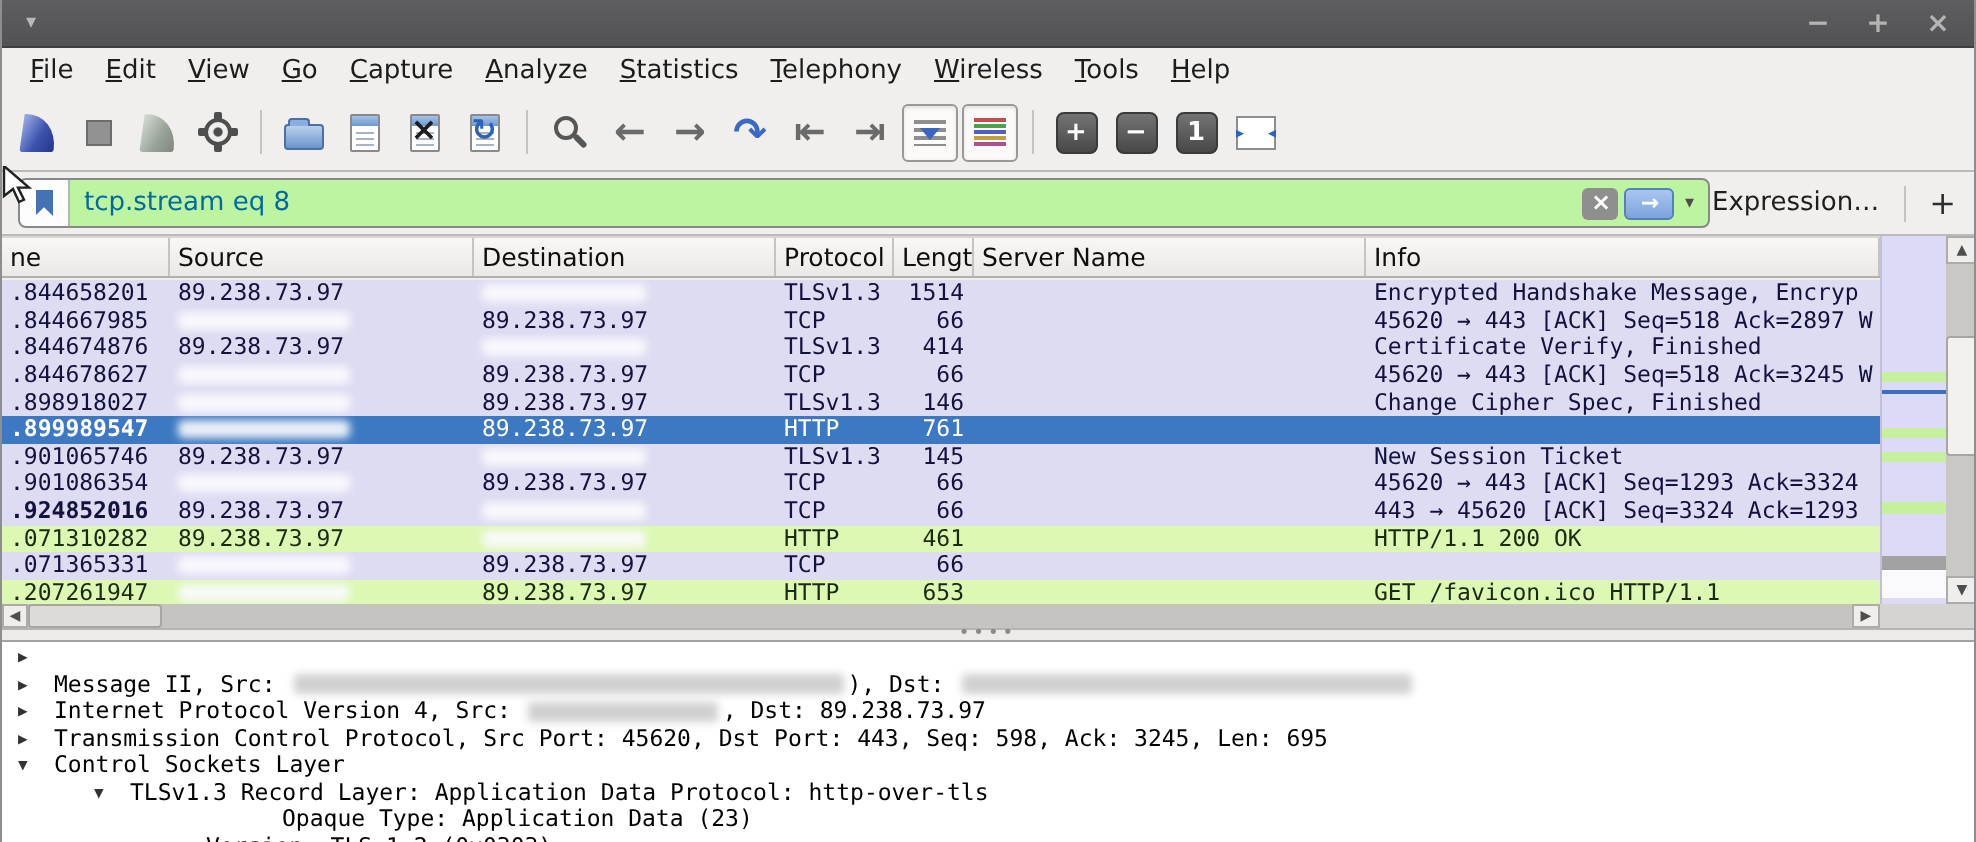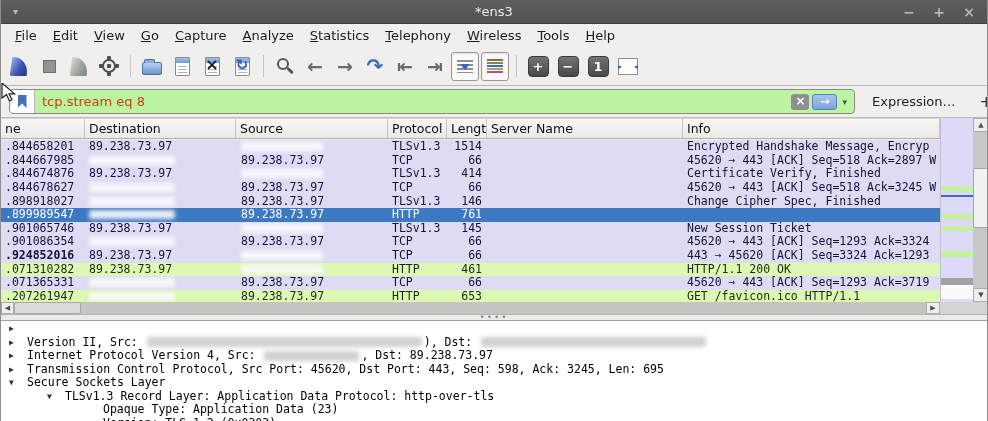--- a/index.html
+++ b/index.html
@@ -55,25 +55,25 @@
   .k-resize-cols .ic::before{content:"▸";position:absolute;left:-1px;top:3px;font-size:8px;color:#2c62c2;}
   .k-resize-cols .ic::after{content:"◂";position:absolute;right:-1px;top:3px;font-size:8px;color:#2c62c2;}
   
   #filterbar{position:absolute;top:86px;left:0;right:0;height:32px;background:#f0efed;
     border-bottom:1px solid #bdbbb8;display:flex;align-items:center;padding:0 8px;}
   #ffield{flex:none;width:846px;height:25px;background:#bdf4a2;border:1px solid #898989;border-radius:4px;
     display:flex;align-items:center;overflow:hidden;}
   #fbookmark{width:25px;height:23px;background:#fdfdfd;border-right:1px solid #b6b6b6;border-radius:3px 0 0 3px;
     display:flex;align-items:center;justify-content:center;flex:none;}
   .bookmark-shape{width:9px;height:13px;background:#4472b4;clip-path:polygon(0 0,100% 0,100% 100%,50% 66%,0 100%);}
-  #finput{flex:1;background:transparent;border:none;outline:none;font:13px "DejaVu Sans",sans-serif;color:#c2410c;padding:0 7px;}
+  #finput{flex:1;background:transparent;border:none;outline:none;font:13px "DejaVu Sans",sans-serif;color:#0369a1;padding:0 7px;}
   #fclear{width:18px;height:16px;background:#8f8f8f;border-radius:3px;color:#fff;font:bold 12px/15px "DejaVu Sans",sans-serif;text-align:center;margin-right:3px;flex:none;}
   #fapply{width:25px;height:16px;background:linear-gradient(#aac6ee,#7da3dc);border:1px solid #5580c0;border-radius:3px;color:#fff;font:bold 11px/14px "DejaVu Sans",sans-serif;text-align:center;margin-right:5px;flex:none;}
   #fcaret{font-size:9px;color:#4e4e4e;margin-right:7px;flex:none;}
-  #fexpr{margin-left:17px;font-size:13px;color:#1e1e1e;}
+  #fexpr{margin-left:1px;font-size:13px;color:#1e1e1e;}
   .fsep{width:1px;height:18px;background:#c4c2c0;margin:0 12px;}
   #fadd{font-size:16px;color:#2e2e2e;}
   
   #plheader{position:absolute;top:118px;left:0;width:939px;height:21px;display:flex;
     background:linear-gradient(#f9f7f5,#ebe8e5);border-top:1px solid #d9d7d4;border-bottom:1px solid #b2b0ad;}
   .hcell{flex:none;border-right:1px solid #c6c3c0;font:12.5px/19px "DejaVu Sans",sans-serif;color:#0e0e0e;
     padding-left:4px;overflow:hidden;white-space:nowrap;}
   #plrows{position:absolute;top:140px;left:0;width:939px;height:162px;overflow:hidden;background:#fff;}
   .prow{display:flex;height:13.65px;font:11.5px/13.65px "DejaVu Sans Mono",monospace;color:#12123e;}
   .prow.purple{background:#dedcf2;}
@@ -108,21 +108,20 @@
   
   #cursor{position:absolute;left:0px;top:83px;z-index:9;pointer-events:none;}
 </style>
 </head>
 <body>
 
 <div id="win">
 
   <div id="titlebar">
     <span id="win-menu-caret">▾</span>
-    <span id="win-title">*ens3</span>
     <span id="win-controls">
       <span class="wbtn">−</span>
       <span class="wbtn">+</span>
       <span class="wbtn">×</span>
     </span>
   </div>
 
   <div id="menubar">
       <span class="menu-item"><u>F</u>ile</span>
       <span class="menu-item"><u>E</u>dit</span>
@@ -217,22 +216,22 @@
       <span id="fapply">→</span>
       <span id="fcaret">▾</span>
     </div>
     <span id="fexpr">Expression…</span>
     <span class="fsep"></span>
     <span id="fadd">+</span>
   </div>
 
   <div id="plheader">
       <span class="hcell" style="width: 84px;">ne</span>
+      <span class="hcell" style="width: 152px;">Source</span>
       <span class="hcell" style="width: 151px;">Destination</span>
-      <span class="hcell" style="width: 152px;">Source</span>
       <span class="hcell" style="width: 59px;">Protocol</span>
       <span class="hcell" style="width: 40px;">Length</span>
       <span class="hcell" style="width: 196px;">Server Name</span>
       <span class="hcell" style="width: 257px;">Info</span>
     </div>
   <div id="plrows">
       <div class="prow purple">
         <span class="pcell" style="width: 84px;">.844658201</span>
         <span class="pcell" style="width: 152px;">89.238.73.97</span>
         <span class="pcell" style="width: 151px;"><span class="redact" style="width: 82px;"></span></span>
@@ -271,21 +270,21 @@
       <div class="prow purple">
         <span class="pcell" style="width: 84px;">.898918027</span>
         <span class="pcell" style="width: 152px;"><span class="redact" style="width: 86px;"></span></span>
         <span class="pcell" style="width: 151px;">89.238.73.97</span>
         <span class="pcell" style="width: 59px;">TLSv1.3</span>
         <span class="pcell len" style="width: 40px;">146</span>
         <span class="pcell" style="width: 196px;"></span>
         <span class="pcell" style="width: 257px;">Change Cipher Spec, Finished</span>
       </div>
       <div class="prow selected">
-        <span class="pcell" style="width: 84px;">.899989547</span>
+        <span class="pcell" style="width: 84px; font-weight: bold;">.899989547</span>
         <span class="pcell" style="width: 152px;"><span class="redact" style="width: 86px;"></span></span>
         <span class="pcell" style="width: 151px;">89.238.73.97</span>
         <span class="pcell" style="width: 59px;">HTTP</span>
         <span class="pcell len" style="width: 40px;">761</span>
         <span class="pcell" style="width: 196px;"></span>
       </div>
       <div class="prow purple">
         <span class="pcell" style="width: 84px;">.901065746</span>
         <span class="pcell" style="width: 152px;">89.238.73.97</span>
         <span class="pcell" style="width: 151px;"><span class="redact" style="width: 82px;"></span></span>
@@ -321,21 +320,20 @@
         <span class="pcell" style="width: 196px;"></span>
         <span class="pcell" style="width: 257px;">HTTP/1.1 200 OK</span>
       </div>
       <div class="prow purple">
         <span class="pcell" style="width: 84px;">.071365331</span>
         <span class="pcell" style="width: 152px;"><span class="redact" style="width: 86px;"></span></span>
         <span class="pcell" style="width: 151px;">89.238.73.97</span>
         <span class="pcell" style="width: 59px;">TCP</span>
         <span class="pcell len" style="width: 40px;">66</span>
         <span class="pcell" style="width: 196px;"></span>
-        <span class="pcell" style="width: 257px;">45620 → 443 [ACK] Seq=1293 Ack=3719</span>
       </div>
       <div class="prow green">
         <span class="pcell" style="width: 84px;">.207261947</span>
         <span class="pcell" style="width: 152px;"><span class="redact" style="width: 86px;"></span></span>
         <span class="pcell" style="width: 151px;">89.238.73.97</span>
         <span class="pcell" style="width: 59px;">HTTP</span>
         <span class="pcell len" style="width: 40px;">653</span>
         <span class="pcell" style="width: 196px;"></span>
         <span class="pcell" style="width: 257px;">GET /favicon.ico HTTP/1.1</span>
       </div>
@@ -360,25 +358,25 @@
     <span id="hs-right">▶</span>
   </div>
   <div id="plcorner"></div>
 
   <div id="splitter">
     <span id="splitter-dots">••••</span>
   </div>
 
   <div id="details">
       <div class="drow" style="padding-left: 6px;"><span class="dexp">▶</span></div>
-      <div class="drow" style="padding-left: 6px;"><span class="dexp">▶</span><span>Version II, Src: </span><span class="dblur" style="width: 275px;"></span><span>), Dst: </span><span class="dblur" style="width: 225px;"></span></div>
+      <div class="drow" style="padding-left: 6px;"><span class="dexp">▶</span><span>Message II, Src: </span><span class="dblur" style="width: 275px;"></span><span>), Dst: </span><span class="dblur" style="width: 225px;"></span></div>
       <div class="drow" style="padding-left: 6px;"><span class="dexp">▶</span><span>Internet Protocol Version 4, Src: </span><span class="dblur" style="width: 95px;"></span><span>, Dst: 89.238.73.97</span></div>
       <div class="drow" style="padding-left: 6px;"><span class="dexp">▶</span><span>Transmission Control Protocol, Src Port: 45620, Dst Port: 443, Seq: 598, Ack: 3245, Len: 695</span></div>
-      <div class="drow" style="padding-left: 6px;"><span class="dexp">▼</span><span>Secure Sockets Layer</span></div>
+      <div class="drow" style="padding-left: 6px;"><span class="dexp">▼</span><span>Control Sockets Layer</span></div>
       <div class="drow" style="padding-left: 44px;"><span class="dexp">▼</span><span>TLSv1.3 Record Layer: Application Data Protocol: http-over-tls</span></div>
-      <div class="drow" style="padding-left: 82px;"><span class="dexp"></span><span>Opaque Type: Application Data (23)</span></div>
+      <div class="drow" style="padding-left: 120px;"><span class="dexp"></span><span>Opaque Type: Application Data (23)</span></div>
       <div class="drow" style="padding-left: 82px;"><span class="dexp"></span><span>Version: TLS 1.2 (0x0303)</span></div>
     </div>
 
   <svg id="cursor" width="18" height="22" viewBox="0 0 18 22">
     <polygon points="1,0 1,15 5.5,11.5 8.5,18 11,16.8 8,10.8 13.5,10.8" fill="#ffffff" stroke="#222222" stroke-width="1.2"></polygon>
   </svg>
 </div>
 
 </body></html>

